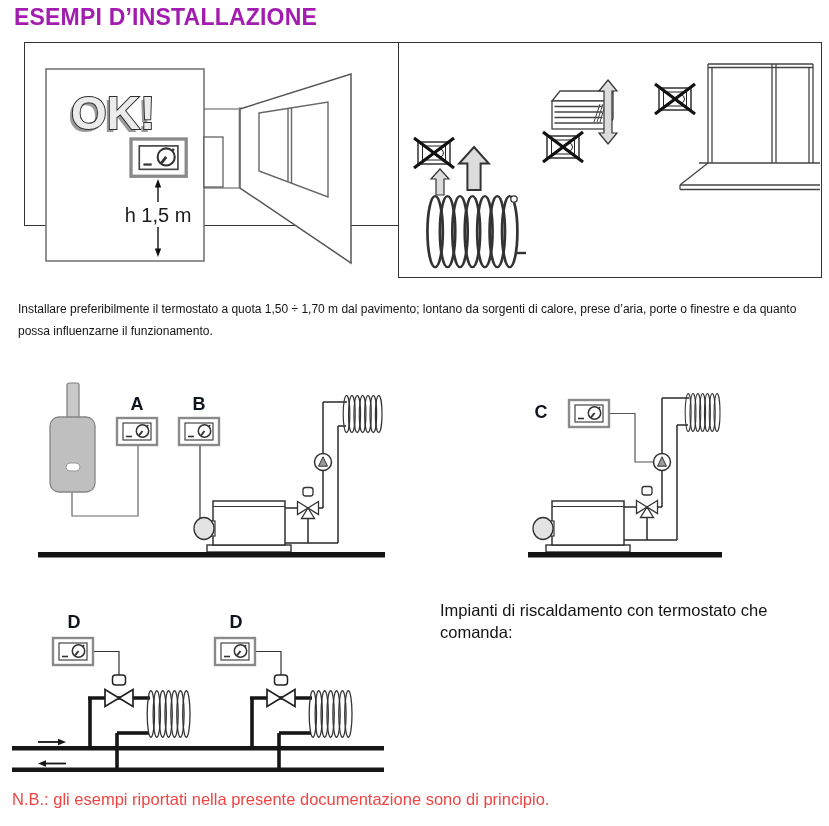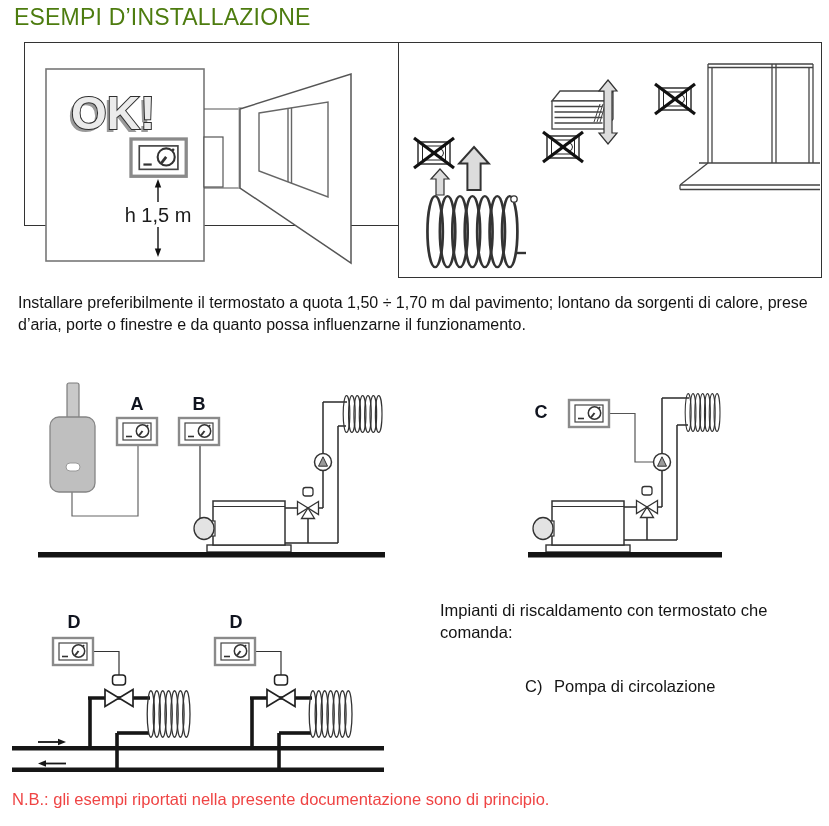--- a/index.html
+++ b/index.html
@@ -2,29 +2,29 @@
 <html><head>
 <meta charset="utf-8">
 <style>
   html,body{margin:0;padding:0;background:#fff;}
   body{
     width:829px;height:826px;position:relative;overflow:hidden;
     font-family:"Liberation Sans",sans-serif;color:#1a1a1a;
   }
   .abs{position:absolute;}
   #page-title{
-    left:14px;top:4px;font-size:23px;font-weight:normal;letter-spacing:.2px;
-    color:#4d7c0f;white-space:nowrap;
+    left:14px;top:4px;font-size:23px;font-weight:bold;letter-spacing:.2px;
+    color:#a21caf;white-space:nowrap;
   }
   .panel{border:1.6px solid #333;background:#fff;}
   #panel-ok{left:24px;top:42px;width:376px;height:184px;box-sizing:border-box;}
   #panel-avoid{left:398px;top:42px;width:424px;height:236px;box-sizing:border-box;}
   .panel svg{position:absolute;left:0;top:0;}
   #intro-paragraph{
-    left:18px;top:292px;width:802px;font-size:16px;line-height:22px;color:#141414;
+    left:18px;top:298px;width:802px;font-size:12px;line-height:22px;color:#141414;
   }
   #note-line{
     left:12px;top:790px;width:810px;font-size:16.5px;color:#ef4444;
   }
   #legend{left:440px;top:599px;width:360px;}
   #legend .heading{margin:0;font-size:16.5px;line-height:22px;color:#141414;width:356px;}
   #legend .items{margin-top:32px;margin-left:85px;}
   #legend .item{font-size:16.5px;line-height:22px;color:#141414;white-space:nowrap;}
   #legend .item .k{display:inline-block;width:29px;}
   svg text{font-family:"Liberation Sans",sans-serif;}
@@ -253,17 +253,16 @@
   </g>
   <g stroke="#161616" fill="#161616">
     <line x1="56" y1="163.5" x2="36" y2="163.5" stroke-width="1.8"></line>
     <path d="M 36,160.3 L 28,163.5 L 36,166.7 Z" stroke="none"></path>
   </g>
 </svg>
 
 <div class="abs" id="legend">
   <p class="heading">Impianti di riscaldamento con termostato che comanda:</p>
   <div class="items">
-    <div class="item"><span class="k">C)</span><span>Pompa di circolazione</span></div>
   </div>
 </div>
 
 <div class="abs" id="note-line">N.B.: gli esempi riportati nella presente documentazione sono di principio.</div>
 
 </body></html>

